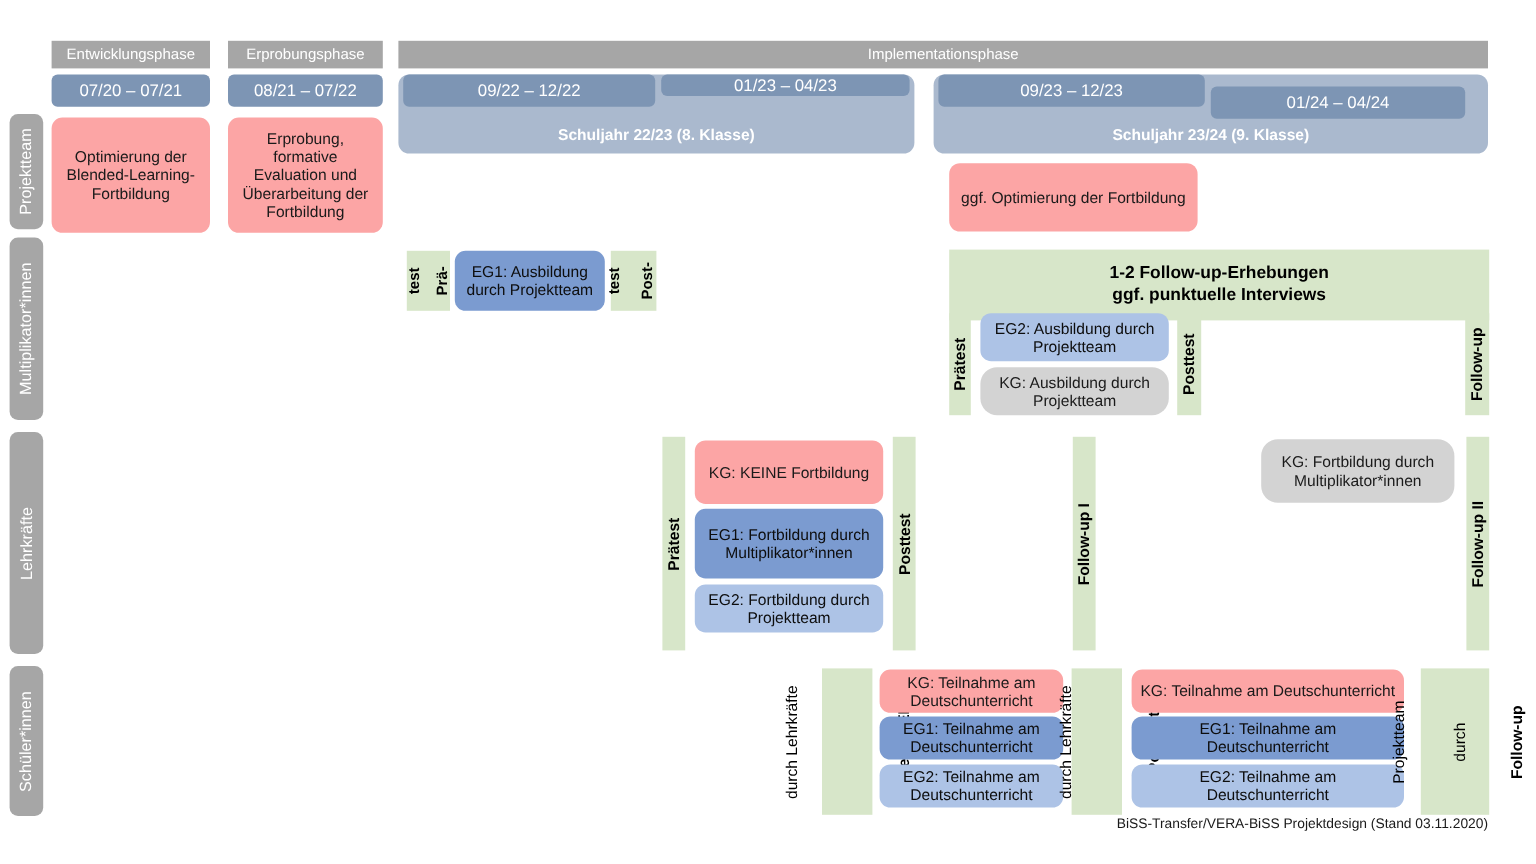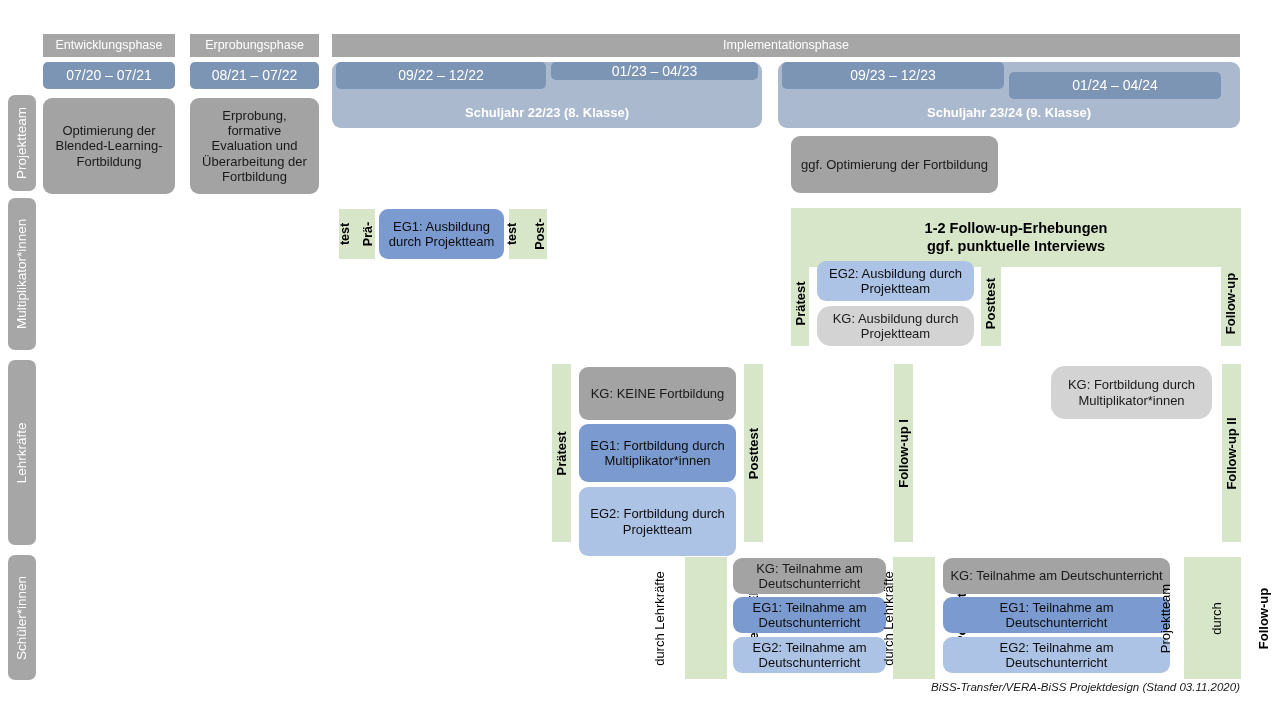--- a/index.html
+++ b/index.html
@@ -37,37 +37,37 @@
   .datebar{
     background:#7d95b4;color:#ffffff;border-radius:5px;font-size:14px;
   }
   .schuljahr{
     background:#aab9ce;color:#ffffff;border-radius:9px;
     font-size:13px;font-weight:bold;
     align-items:flex-end;padding-bottom:8px;
   }
 
   
-  .gray{ background:#a3a3a3;border-radius:9px;font-size:13px;color:#1a1a1a;}
+  .gray{ background:#fca5a5;border-radius:9px;font-size:13px;color:#1a1a1a;}
   .gray2{background:#d3d3d3;border-radius:14px;font-size:13px;color:#1a1a1a;}
   .blue-dark{ background:#7b9bd0;border-radius:9px;font-size:13px;color:#0d0d0d;}
   .blue-light{background:#adc3e6;border-radius:9px;font-size:13px;color:#0d0d0d;}
   .greenband{background:#d7e6c9;font-size:14.5px;color:#000;font-weight:bold;}
 
   
   .vstrip{
     background:#d7e6c9;display:flex;align-items:center;justify-content:center;
   }
   .vstrip .vtxt{transform:rotate(-90deg);white-space:nowrap;font-weight:bold;font-size:13px;}
 
   .vcols{display:flex;flex-direction:row-reverse;align-items:center;justify-content:center;height:100%;}
   .vcols > div{transform:rotate(-90deg);white-space:nowrap;}
 
   .footer{
-    font-style:italic;font-size:11.5px;color:#1a1a1a;text-align:right;
+    font-size:11.5px;color:#1a1a1a;text-align:right;
     font-family:"Liberation Sans","DejaVu Sans",sans-serif;
   }
 </style>
 </head>
 <body>
 
 <div id="stage">
 
   <div class="abs rowlabel box" style="left:8px;top:95px;width:28px;height:96px;">
     <span class="vtxt">Projektteam</span>
@@ -167,21 +167,21 @@
 
   <div class="abs vstrip" style="left:552px;top:364px;width:19px;height:178px;">
     <span class="vtxt">Prätest</span>
   </div>
   <div class="abs gray box" style="left:579px;top:367px;width:157px;height:53px;padding:0 5px;">
     <span>KG: KEINE Fortbildung</span>
   </div>
   <div class="abs blue-dark box" style="left:579px;top:424px;width:157px;height:58px;padding:0 5px;">
     <span>EG1: Fortbildung durch Multiplikator*innen</span>
   </div>
-  <div class="abs blue-light box" style="left:579px;top:487px;width:157px;height:69px;padding:0 5px;">
+  <div class="abs blue-light box" style="left:579px;top:487px;width:157px;height:40px;padding:0 5px;">
     <span>EG2: Fortbildung durch Projektteam</span>
   </div>
   <div class="abs vstrip" style="left:744px;top:364px;width:19px;height:178px;">
     <span class="vtxt">Posttest</span>
   </div>
   <div class="abs vstrip" style="left:894px;top:364px;width:19px;height:178px;">
     <span class="vtxt">Follow-up I</span>
   </div>
   <div class="abs gray2 box" style="left:1051px;top:366px;width:161px;height:53px;padding:0 5px;">
     <span>KG: Fortbildung durch Multiplikator*innen</span>

